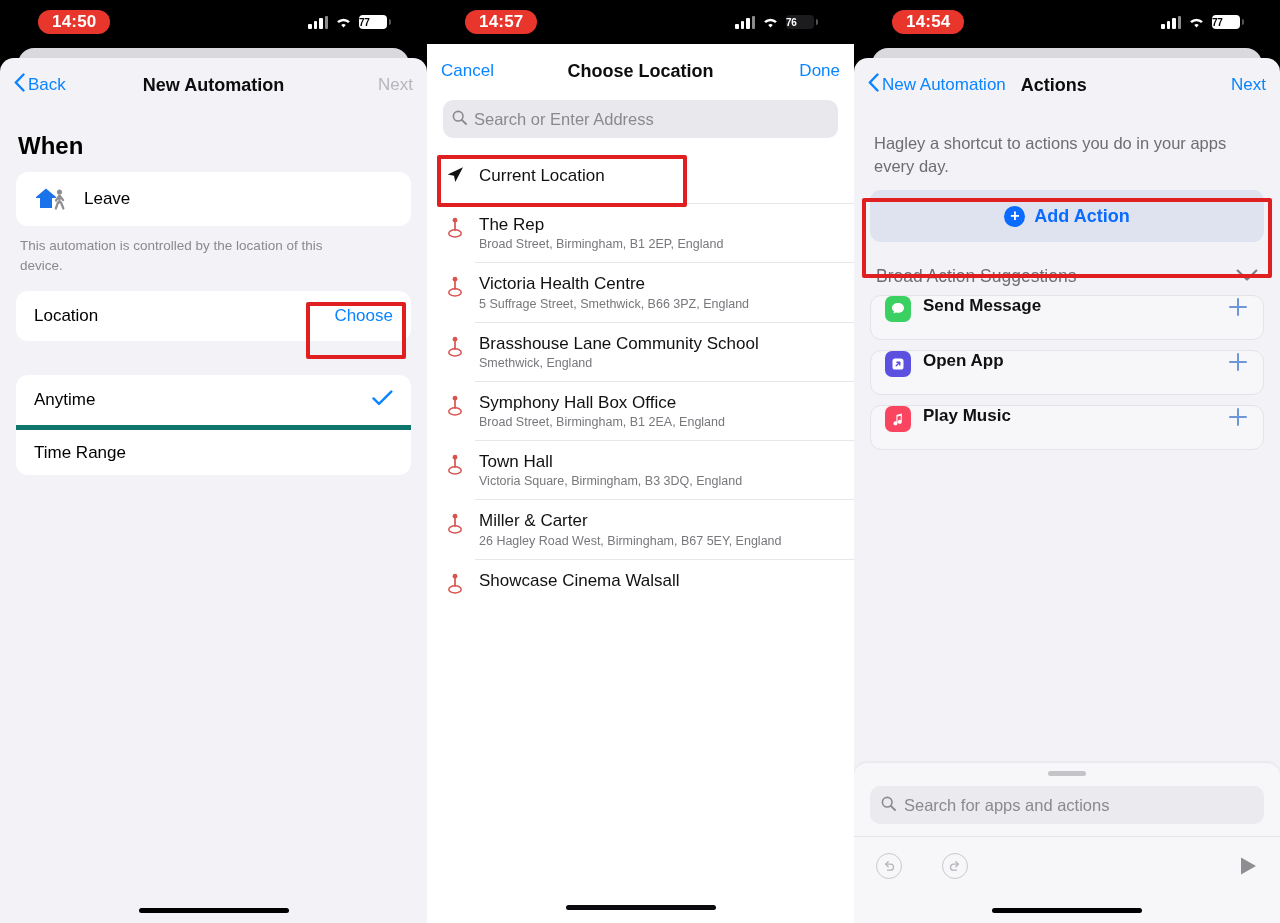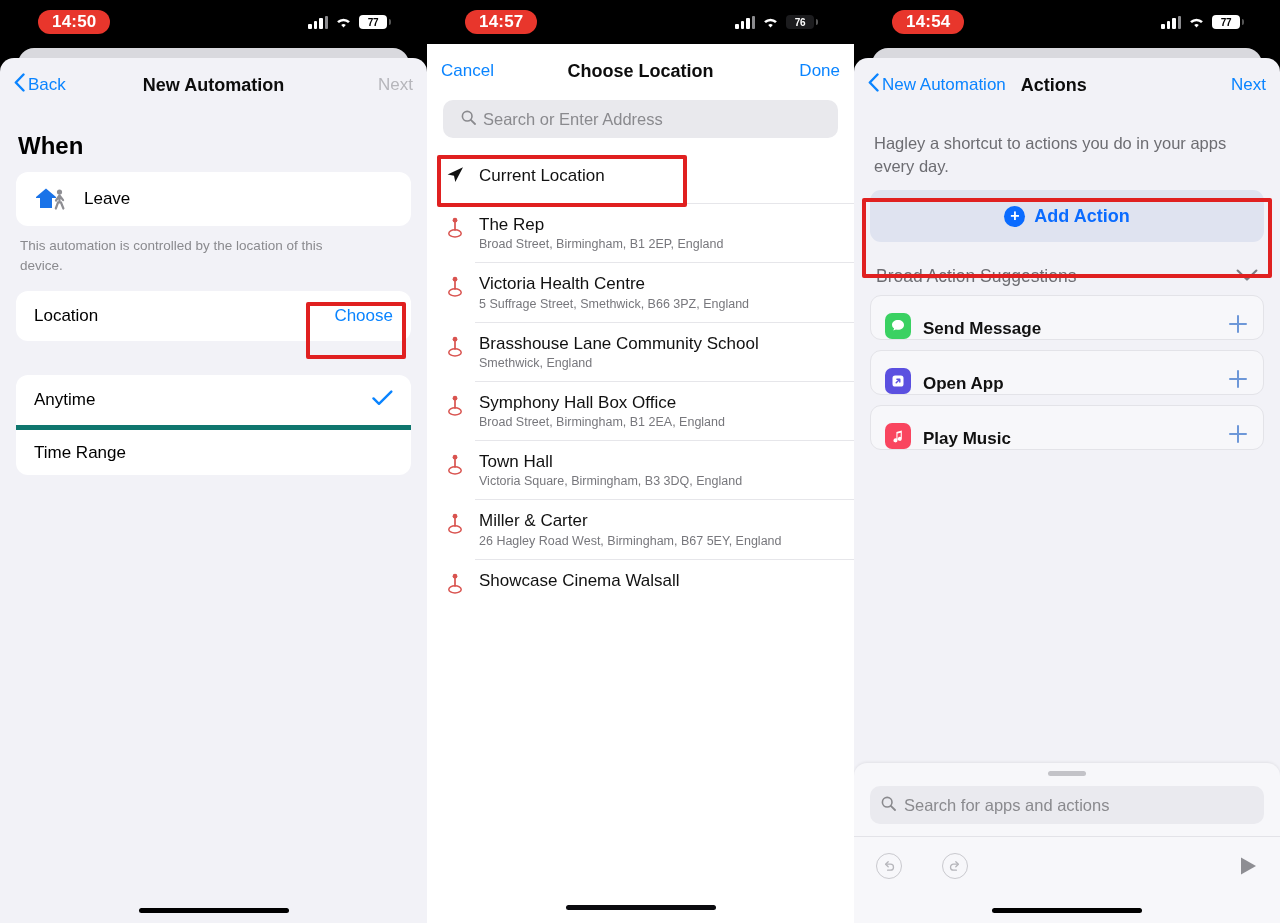--- a/index.html
+++ b/index.html
@@ -38,21 +38,21 @@
   .sig { display: flex; align-items: flex-end; gap: 2px; height: 13px; }
   .sig i { display: block; width: 3.5px; background: #fff; border-radius: 1px; }
   .sig i:nth-child(1) { height: 5px; }
   .sig i:nth-child(2) { height: 8px; }
   .sig i:nth-child(3) { height: 11px; background: #fff; }
   .sig i:nth-child(4) { height: 13px; background: #8b8b8e; }
   .wifi svg { display: block; }
   .batt {
     position: relative; width: 28px; height: 14px;
     border-radius: 4px; background: #fff; display: flex;
-    align-items: center; justify-content: center;
+    align-items: center; justify-content: flex-start;
   }
   .batt .num { color: #000; font-size: 10px; font-weight: 700; letter-spacing: -.2px; }
   .batt::after {
     content: ""; position: absolute; right: -4px; top: 4px;
     width: 2.5px; height: 6px; border-radius: 0 2px 2px 0; background: #555;
   }
   .batt-dark { background: #1c1c1e; }
   .batt-dark .num { color: #fff; }
 
   
@@ -110,21 +110,21 @@
     position: absolute; bottom: 10px; left: 50%; transform: translateX(-50%);
     width: 150px; height: 5px; border-radius: 3px; background: #0b0b0f; z-index: 60;
   }
   .home-indicator.light { background: #000; }
 
   
   .sheet.flat { background: #fff; top: 44px; border-radius: 0; }
   .searchbar {
     margin: 2px 16px 10px; height: 38px; background: #e9e9ed;
     border-radius: 10px; display: flex; align-items: center;
-    padding: 0 18px; gap: 7px;
+    padding: 0 9px; gap: 7px;
   }
   .searchbar .ph { color: #8a8a8e; font-size: 16.5px; }
   .loc-list { background: #fff; }
   .loc-item {
     display: flex; align-items: flex-start; gap: 14px;
     padding: 11px 16px 11px 18px; position: relative;
   }
   .loc-item + .loc-item::before {
     content: ""; position: absolute; top: 0; left: 48px; right: 0;
     height: 1px; background: #e6e6ea;
@@ -158,21 +158,21 @@
     color: #fff; display: flex; align-items: center; justify-content: center;
     font-size: 16px; font-weight: 700; line-height: 1;
   }
   .sugg-head {
     display: flex; align-items: center; justify-content: space-between;
     padding: 24px 22px 8px; color: #6d6d72; font-size: 17.5px;
   }
   .sugg-item {
     margin: 0 16px 10px; height: 45px; background: #f7f7fa;
     border: 1px solid #e3e3e8; border-radius: 11px;
-    display: flex; align-items: flex-end; padding: 0 14px; gap: 12px;
+    display: flex; align-items: flex-start; padding: 0 14px; gap: 12px;
   }
   .app-ico { width: 26px; height: 26px; border-radius: 7px; flex: 0 0 auto;
              display: flex; align-items: center; justify-content: center; }
   .sugg-label { font-size: 17px; font-weight: 700; color: #111; }
   .sugg-plus { margin-left: auto; color: #6d97d8; font-size: 23px; font-weight: 300; line-height: 1; }
 
   .bottom-sheet {
     position: absolute; left: 0; right: 0; bottom: 0; height: 160px;
     background: #f7f7fa; border-radius: 13px 13px 0 0;
     box-shadow: 0 -1px 3px rgba(0,0,0,.07); z-index: 30;

